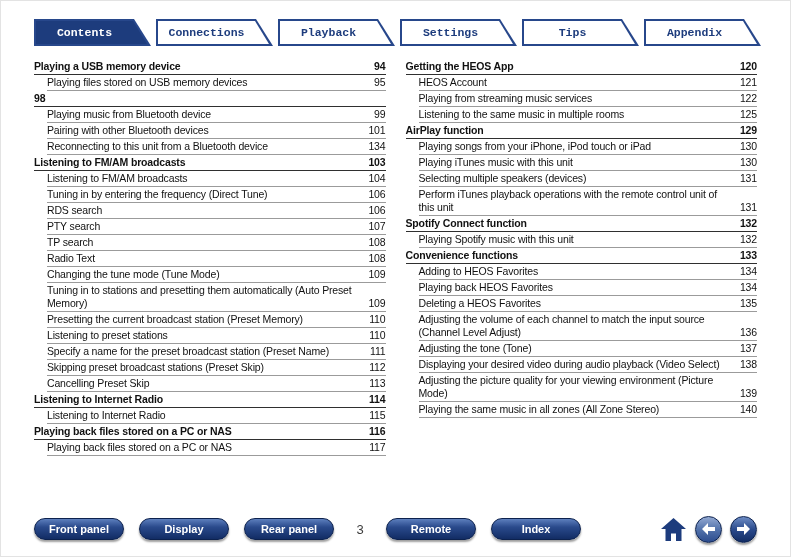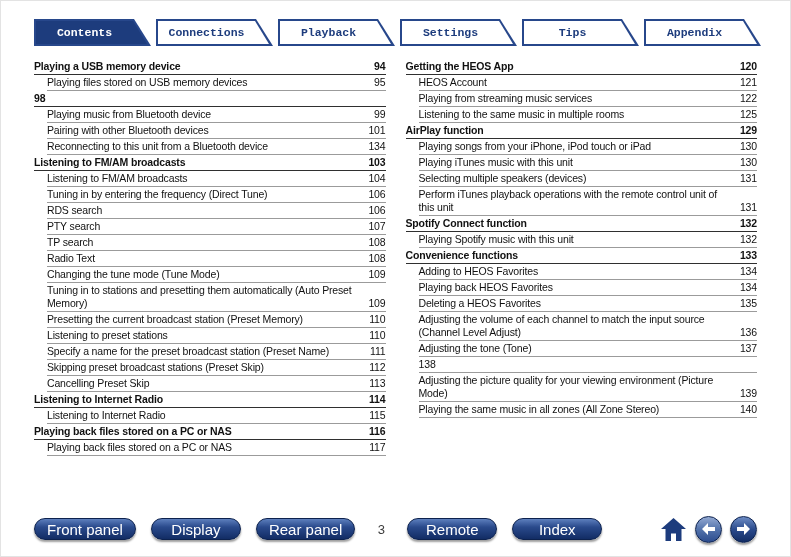--- a/index.html
+++ b/index.html
@@ -50,21 +50,21 @@
   
   .footer {
     position:absolute; left:34px; right:34px; bottom:14px;
     display:flex; align-items:center; height:28px;
   }
   .pill {
     min-width:90px; height:22px; padding:0 12px;
     border-radius:11px;
     background:linear-gradient(180deg, #5d7fbd 0%, #2a4a8c 40%, #122c64 100%);
     border:1px solid #0d224e;
-    color:#fff; font-size:15px; font-weight:normal;
+    color:#fff; font-size:11px; font-weight:bold;
     display:flex; align-items:center; justify-content:center;
     box-shadow: 0 2px 2px rgba(0,0,0,0.38);
     cursor:pointer;
   }
   .pill + .pill { margin-left:15px; }
   .page-num { font-size:13px; color:#3c3c3c; margin:0 19px; min-width:14px; text-align:center; }
   .footer-icons { margin-left:auto; display:flex; align-items:center; gap:8px; }
   .home-btn { width:27px; height:25px; display:flex; align-items:center; justify-content:center; cursor:pointer; }
   .circle-btn {
     width:27px; height:27px; border-radius:50%;
@@ -275,20 +275,21 @@
         </div>
         <div class="toc-row entry">
           <span class="toc-title">Adjusting the volume of each channel to match the input source (Channel Level Adjust)</span>
           <span class="toc-page">136</span>
         </div>
         <div class="toc-row entry">
           <span class="toc-title">Adjusting the tone (Tone)</span>
           <span class="toc-page">137</span>
         </div>
         <div class="toc-row entry">
+          <span class="toc-title">Displaying your desired video during audio playback (Video Select)</span>
           <span class="toc-page">138</span>
         </div>
         <div class="toc-row entry">
           <span class="toc-title">Adjusting the picture quality for your viewing environment (Picture Mode)</span>
           <span class="toc-page">139</span>
         </div>
         <div class="toc-row entry">
           <span class="toc-title">Playing the same music in all zones (All Zone Stereo)</span>
           <span class="toc-page">140</span>
         </div>

